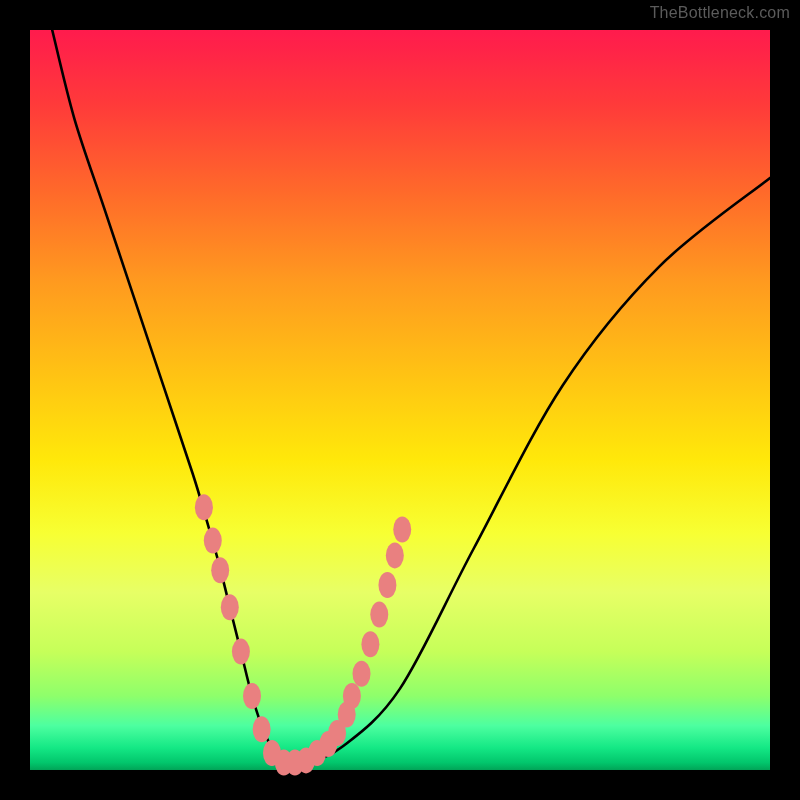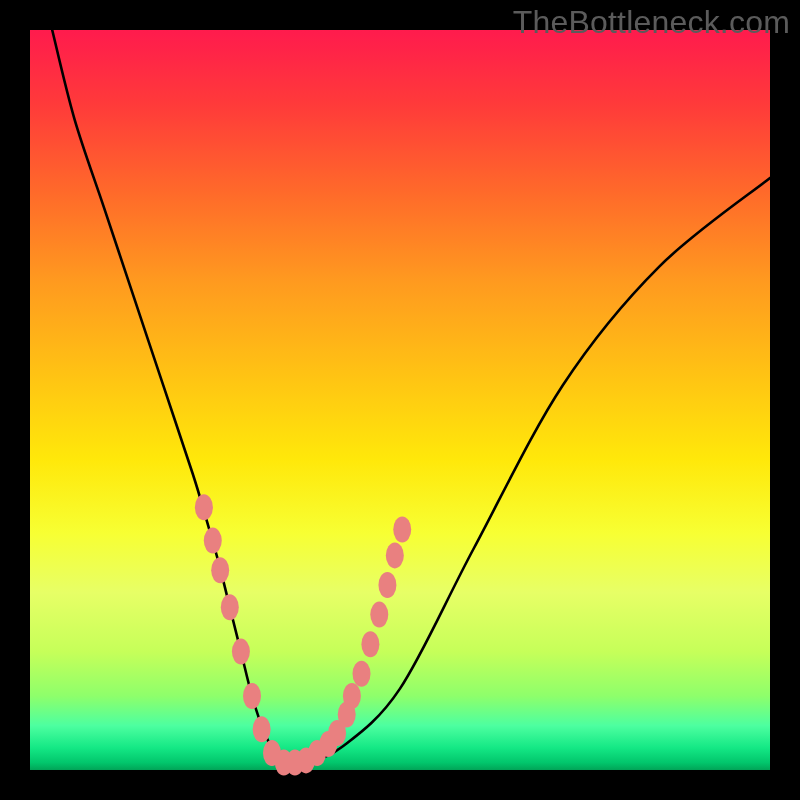--- a/index.html
+++ b/index.html
@@ -40,21 +40,21 @@
       #14e885 97%,
       #02c66c 99%,
       #01a457 100%
     );
   }
   .watermark {
     position: absolute;
     top: 4px;
     right: 10px;
     color: #5b5b5b;
-    font-size: 32px;
+    font-size: 16px;
     font-weight: 400;
     letter-spacing: 0.2px;
     font-family: Arial, Helvetica, sans-serif;
   }
   svg.curve {
     position: absolute;
     inset: 0;
     width: 740px;
     height: 740px;
     overflow: visible;

